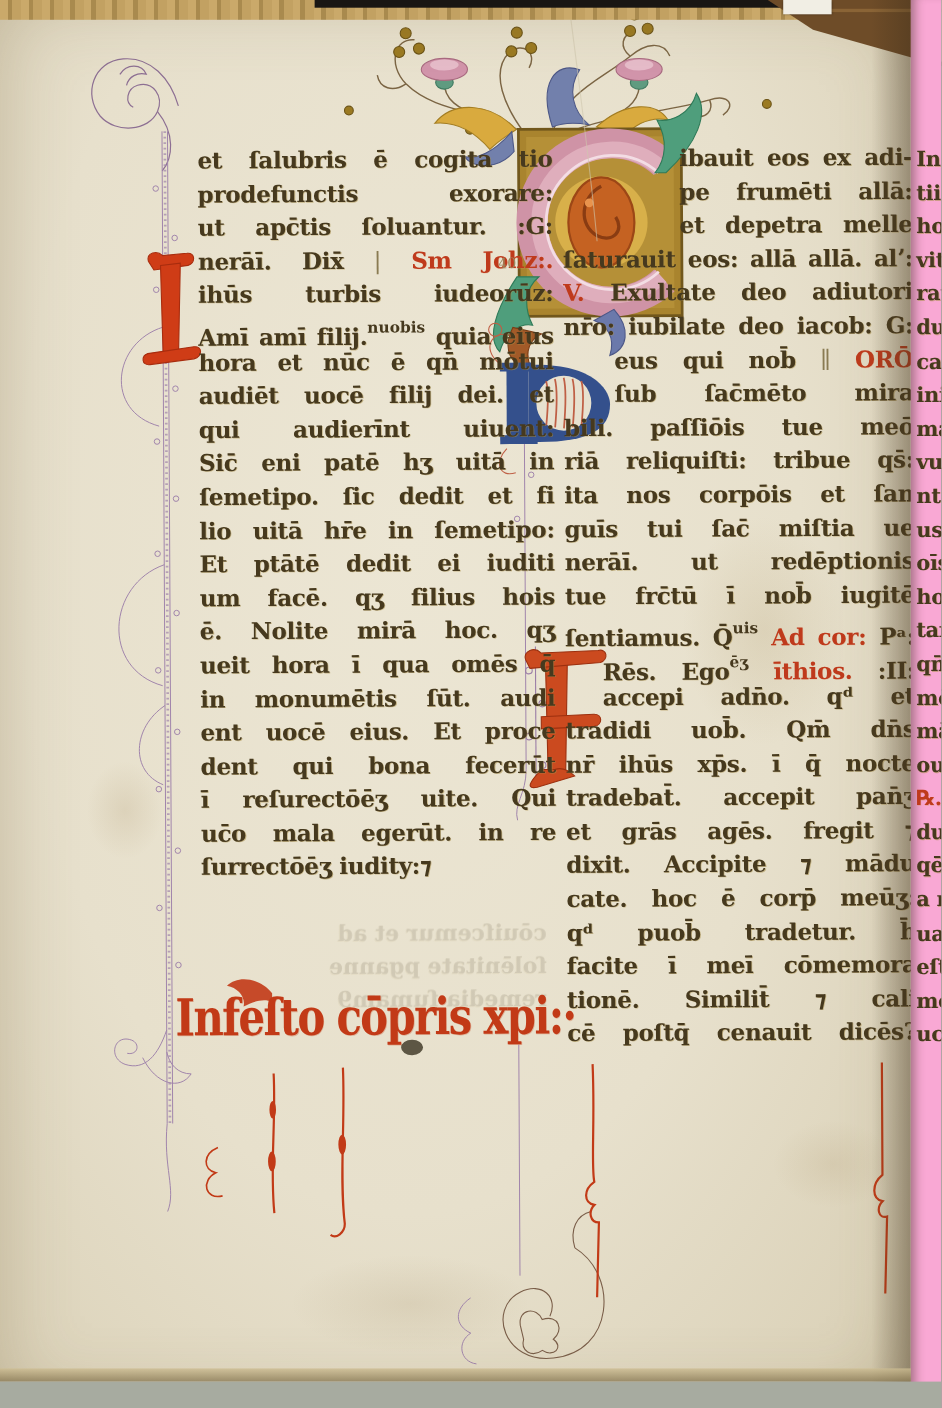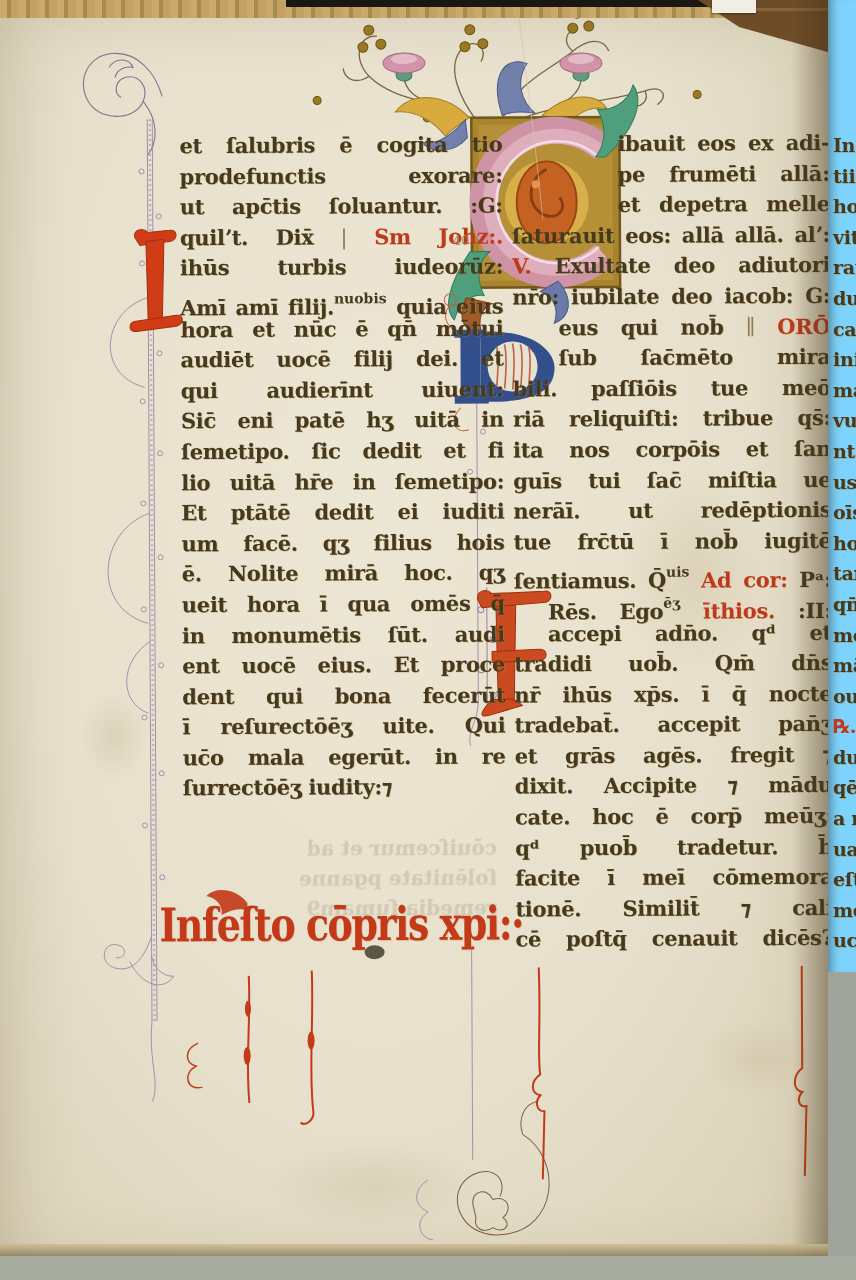--- a/index.html
+++ b/index.html
@@ -44,21 +44,21 @@
   .edge-top{position:absolute;left:0;top:0;width:828px;height:18px;
      background:repeating-linear-gradient(90deg,#caa96a 0 7px,#a98a4e 7px 11px,#c2a162 11px 19px);}
   .edge-top-black{position:absolute;left:286px;top:0;width:428px;height:7px;background:#191613;}
   .corner-brown{position:absolute;left:698px;top:0;width:158px;height:60px;background:#6e4c28;
      clip-path:polygon(0 0,100% 0,100% 100%,26% 45%);}
   .corner-brown i{position:absolute;left:0;top:8px;width:100%;height:3px;background:#8a6436;display:block;}
   .label-a{position:absolute;left:712px;top:0;width:44px;height:13px;background:#f1eee4;box-shadow:0 1px 2px rgba(0,0,0,.4);}
   .label-b{position:absolute;left:843px;top:0;width:13px;height:56px;background:#ecead e0;background:#eceade;}
   .gutter-shadow{position:absolute;left:792px;top:0;width:36px;height:1280px;
      background:linear-gradient(90deg,rgba(60,45,25,0),rgba(60,45,25,.38));}
-  .facing{position:absolute;left:828px;top:0;width:28px;height:972px;background:#7dd3fc;
+  .facing{position:absolute;left:828px;top:0;width:28px;height:1280px;background:#f9a8d4;
      box-shadow:inset 10px 0 10px -7px rgba(40,30,15,.45);overflow:hidden;}
   .facing .col{left:5px;top:130px;width:60px;font-size:19px;}
   .facing .line{text-align:left;text-align-last:left;}
   .floor{position:absolute;left:0;top:1256px;width:856px;height:24px;background:#a7aba0;}
   .page-bottom-edge{position:absolute;left:0;top:1244px;width:828px;height:12px;
      background:linear-gradient(#cdbd92,#8a7a55);opacity:.8;}
 
   svg.deco{position:absolute;left:0;top:0;pointer-events:none;}
 </style>
 </head>
@@ -230,21 +230,21 @@
       <div class="bleed">
           <div class="line"><span class="r-ink">cōuiſcemur et ad</span></div>
           <div class="line"><span class="r-ink">ſolēnitate pganne</span></div>
           <div class="line"><span class="r-ink">remedia ſumam9</span></div>
         </div>
 
       <div class="col col-left">
           <div class="line"><span class="r-ink">et ſalubris ē cogita tio</span></div>
           <div class="line"><span class="r-ink">prodefunctis exorare:</span></div>
           <div class="line"><span class="r-ink">ut apc̄tis ſoluantur. :G:</span></div>
-          <div class="line"><span class="r-ink">quilʼt. Dix̄</span><span class="r-sep"> | </span><span class="r-red">Sm Johz:.</span></div>
+          <div class="line"><span class="r-ink">nerāī. Dix̄</span><span class="r-sep"> | </span><span class="r-red">Sm Johz:.</span></div>
           <div class="line"><span class="r-ink">ihūs turbis iudeorūz:</span></div>
           <div class="line"><span class="r-ink">Amī amī filij.</span><span class="r-sup">nuobis</span><span class="r-ink"> quia eius</span></div>
           <div class="line"><span class="r-ink">hora et nūc ē qn̄ mōtui</span></div>
           <div class="line"><span class="r-ink">audiēt uocē filij dei. et</span></div>
           <div class="line"><span class="r-ink">qui audierīnt uiuent:</span></div>
           <div class="line"><span class="r-ink">Sic̄ eni patē hʒ uitā in</span></div>
           <div class="line"><span class="r-ink">ſemetipo. ſic dedit et fi</span></div>
           <div class="line"><span class="r-ink">lio uitā hr̄e in ſemetipo:</span></div>
           <div class="line"><span class="r-ink">Et ptātē dedit ei iuditi</span></div>
           <div class="line"><span class="r-ink">um facē. qʒ filius hois</span></div>

